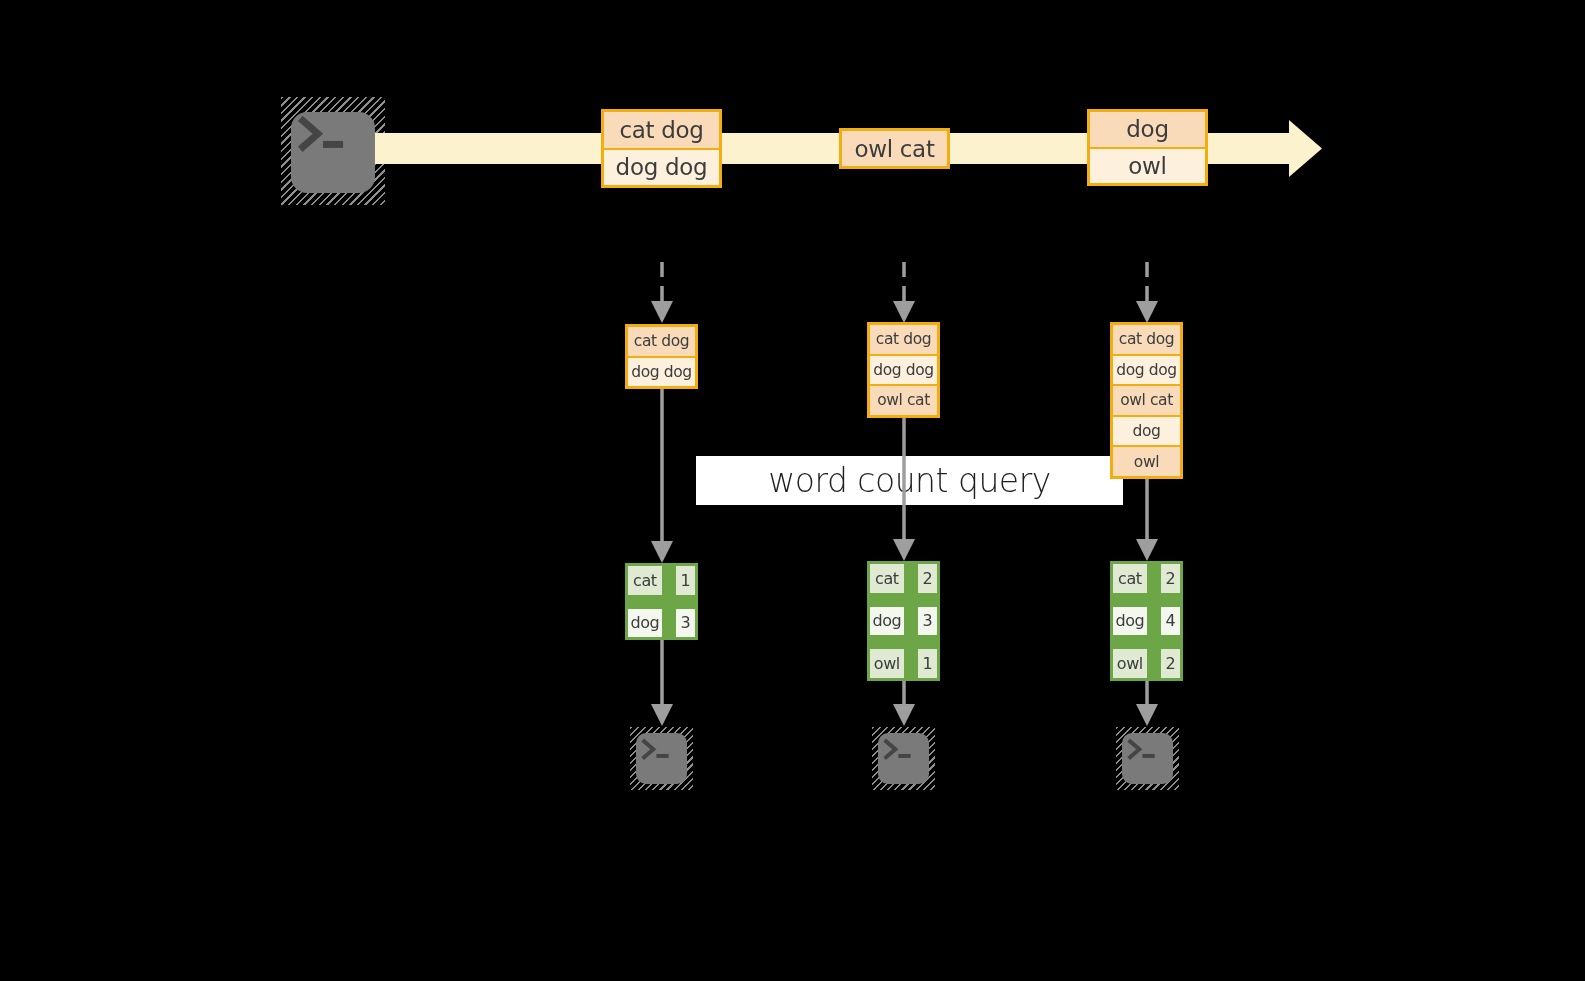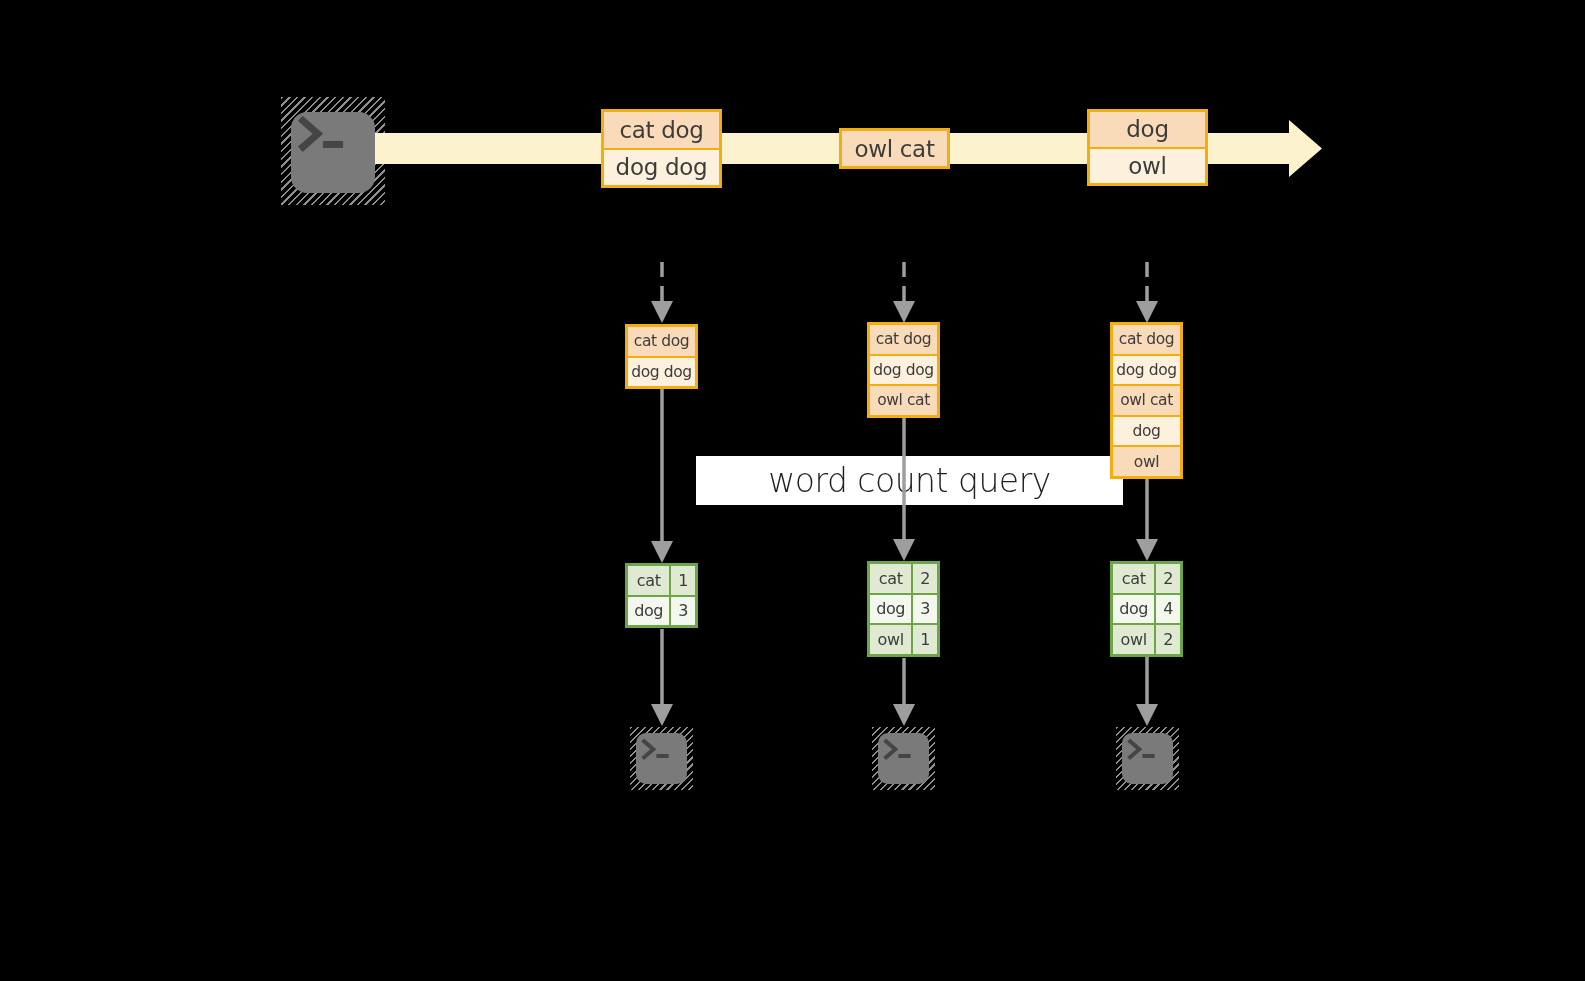--- a/index.html
+++ b/index.html
@@ -41,21 +41,21 @@
   .fa{background:var(--batch_fill_a);} .fb{background:var(--batch_fill_b);}
   .box1{left:601px;top:109px;width:121px;grid-auto-rows:35.5px;}
   .box2{left:839px;top:128px;width:111px;grid-auto-rows:35px;}
   .box3{left:1087px;top:109px;width:121px;grid-auto-rows:34.5px;}
   .box1 .orow,.box2 .orow,.box3 .orow{font-size:23px;letter-spacing:-0.3px;}
   .stack{position:absolute;background:var(--batch_border);padding:3px;display:grid;gap:2px;grid-auto-rows:28.6px;width:73px;z-index:3;}
   .stack .orow{font-size:15.5px;letter-spacing:-0.4px;}
   .stack1{left:625px;top:324px;} .stack2{left:867px;top:322px;} .stack3{left:1110px;top:322px;}
 
   
-  .wtable{position:absolute;background:var(--table_border);padding:3px;display:grid;grid-template-columns:1.75fr 1fr;gap:2px;grid-auto-rows:28.6px;width:73px;z-index:3;}
+  .wtable{position:absolute;background:var(--table_border);padding:3px;display:grid;grid-template-columns:1.75fr 1fr;gap:14px;grid-auto-rows:28.6px;width:73px;z-index:3;}
   .cell{display:flex;align-items:center;justify-content:center;color:var(--box_text);font-size:16px;letter-spacing:-0.4px;white-space:nowrap;}
   .ga{background:var(--table_fill_a);} .gb{background:var(--table_fill_b);}
   .table1{left:625px;top:563px;} .table2{left:867px;top:561px;} .table3{left:1110px;top:561px;}
 
   
   .banner{position:absolute;left:696px;top:456px;width:427px;height:49px;background:var(--banner_bg);z-index:1;
           display:flex;align-items:center;justify-content:center;}
   .banner span{color:var(--banner_text);font-size:33px;font-weight:300;letter-spacing:-0.5px;white-space:nowrap;}
 </style>
 </head>

